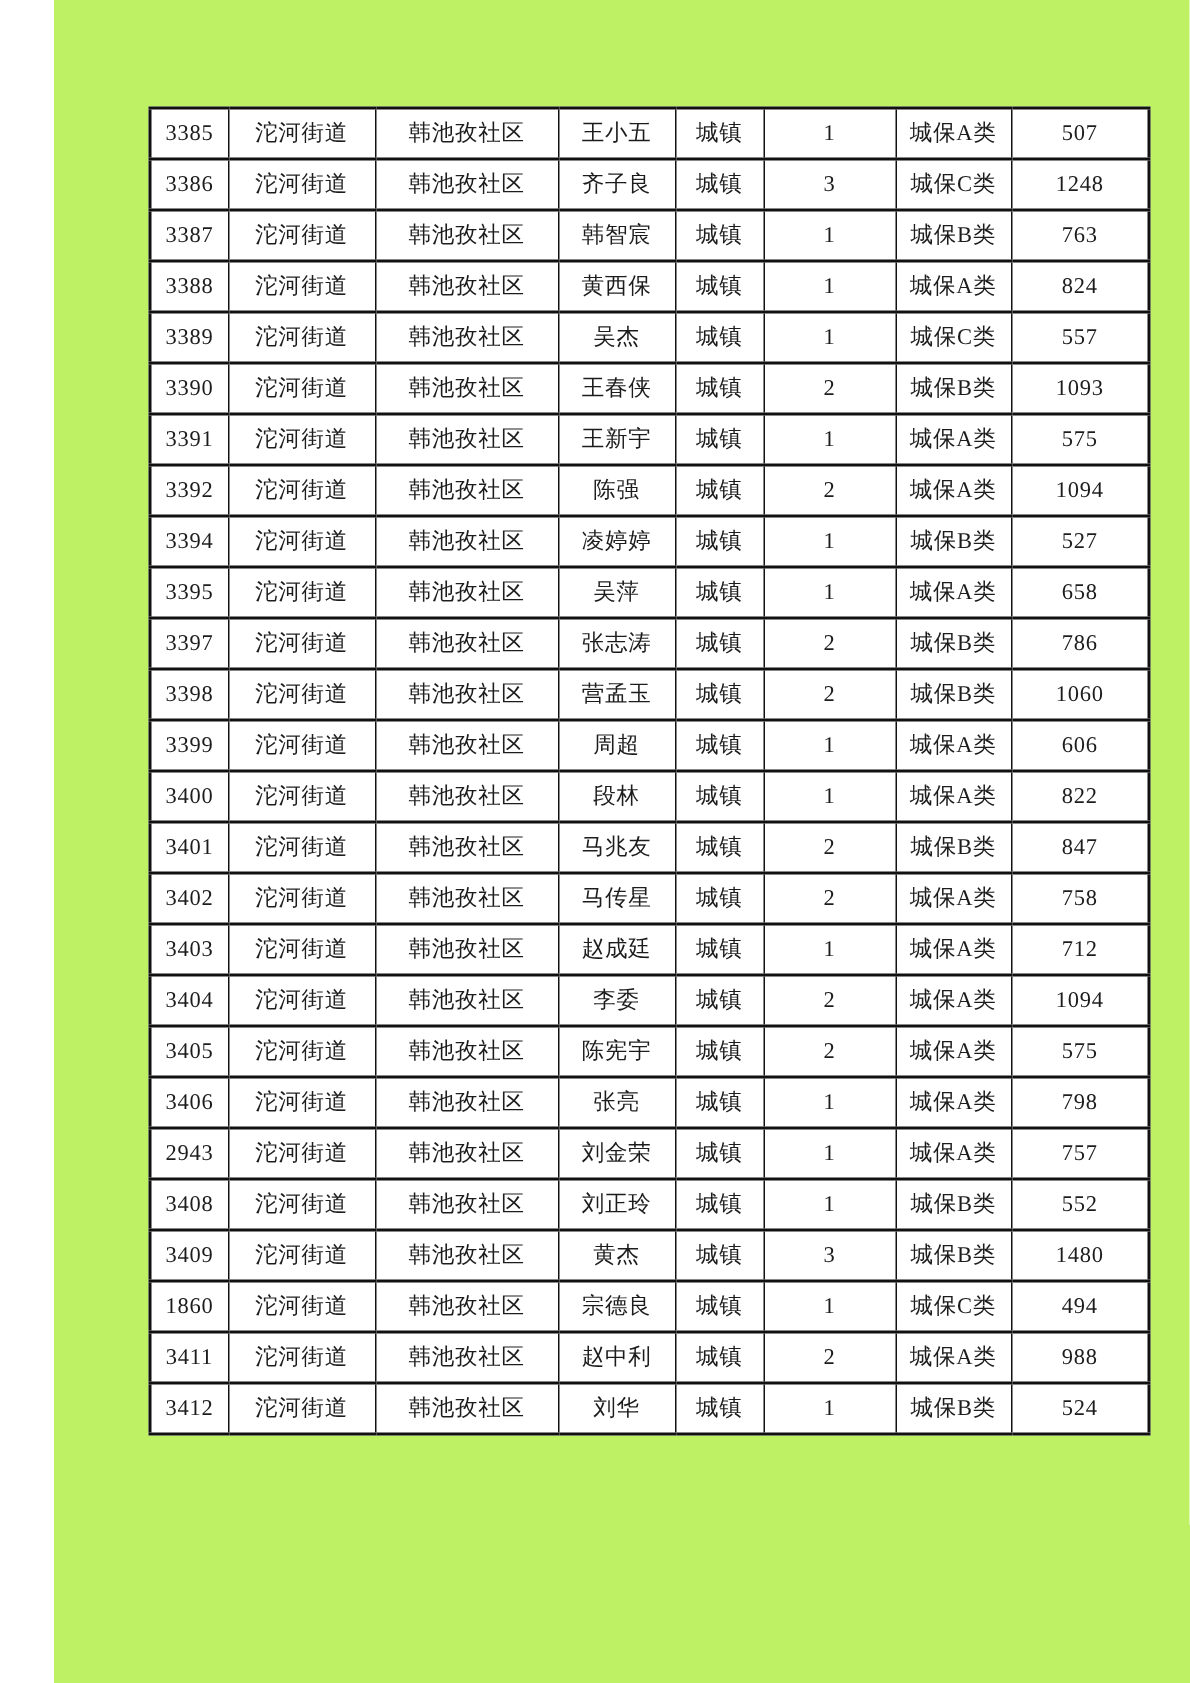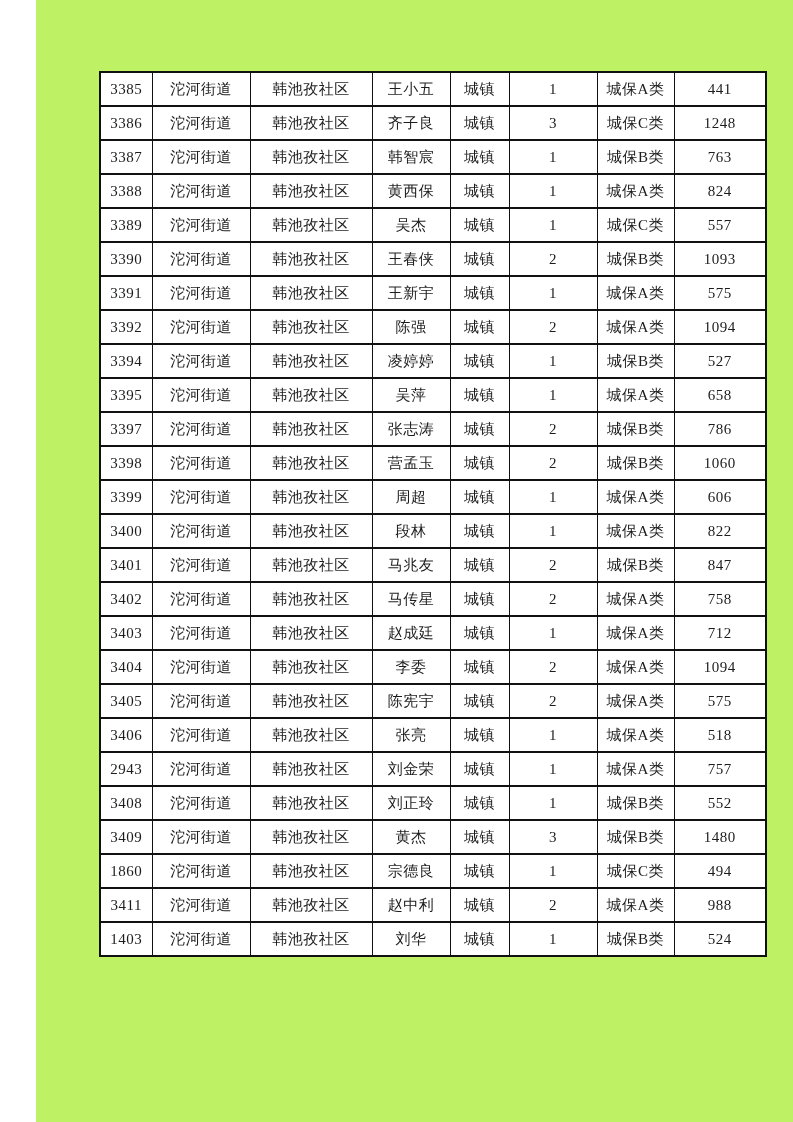--- a/index.html
+++ b/index.html
@@ -67,21 +67,21 @@
     </colgroup>
     <tbody>
         <tr>
           <td class="col-seq">3385</td>
           <td class="col-street">沱河街道</td>
           <td class="col-community">韩池孜社区</td>
           <td class="col-name">王小五</td>
           <td class="col-residence">城镇</td>
           <td class="col-count">1</td>
           <td class="col-category">城保A类</td>
-          <td class="col-amount">441</td>
+          <td class="col-amount">507</td>
         </tr>
         <tr>
           <td class="col-seq">3386</td>
           <td class="col-street">沱河街道</td>
           <td class="col-community">韩池孜社区</td>
           <td class="col-name">齐子良</td>
           <td class="col-residence">城镇</td>
           <td class="col-count">3</td>
           <td class="col-category">城保C类</td>
           <td class="col-amount">1248</td>
@@ -257,21 +257,21 @@
           <td class="col-amount">575</td>
         </tr>
         <tr>
           <td class="col-seq">3406</td>
           <td class="col-street">沱河街道</td>
           <td class="col-community">韩池孜社区</td>
           <td class="col-name">张亮</td>
           <td class="col-residence">城镇</td>
           <td class="col-count">1</td>
           <td class="col-category">城保A类</td>
-          <td class="col-amount">518</td>
+          <td class="col-amount">798</td>
         </tr>
         <tr>
           <td class="col-seq">2943</td>
           <td class="col-street">沱河街道</td>
           <td class="col-community">韩池孜社区</td>
           <td class="col-name">刘金荣</td>
           <td class="col-residence">城镇</td>
           <td class="col-count">1</td>
           <td class="col-category">城保A类</td>
           <td class="col-amount">757</td>
@@ -310,21 +310,21 @@
           <td class="col-seq">3411</td>
           <td class="col-street">沱河街道</td>
           <td class="col-community">韩池孜社区</td>
           <td class="col-name">赵中利</td>
           <td class="col-residence">城镇</td>
           <td class="col-count">2</td>
           <td class="col-category">城保A类</td>
           <td class="col-amount">988</td>
         </tr>
         <tr>
-          <td class="col-seq">1403</td>
+          <td class="col-seq">3412</td>
           <td class="col-street">沱河街道</td>
           <td class="col-community">韩池孜社区</td>
           <td class="col-name">刘华</td>
           <td class="col-residence">城镇</td>
           <td class="col-count">1</td>
           <td class="col-category">城保B类</td>
           <td class="col-amount">524</td>
         </tr>
       </tbody>
   </table>

